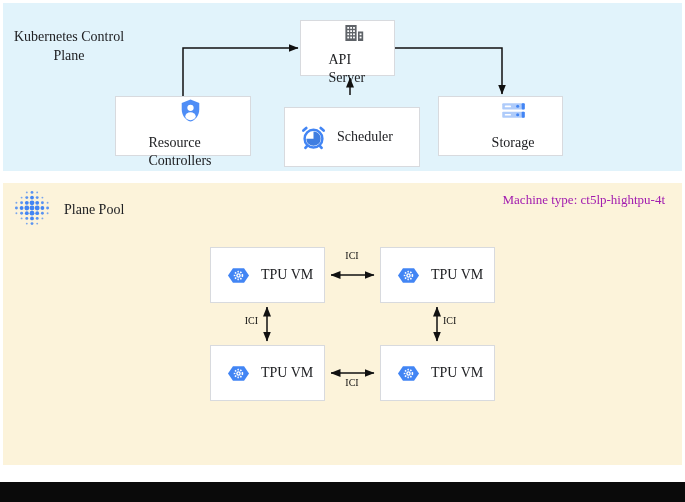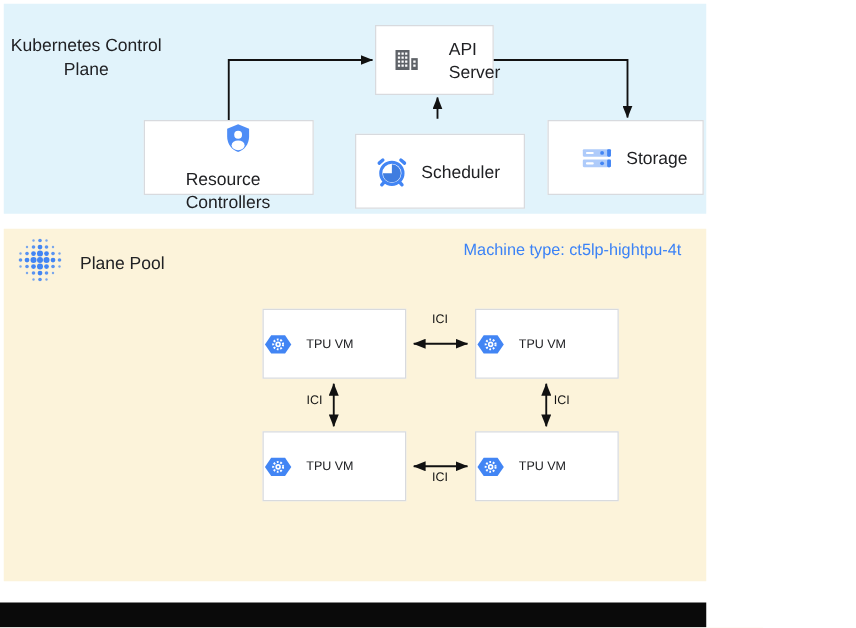--- a/index.html
+++ b/index.html
@@ -1,44 +1,44 @@
 <!DOCTYPE html>
 <html style="--control_plane_bg: #e1f3fb; --node_pool_bg: #fcf3da; --google_blue: #4285f4; --icon_gray: #5f6368; --storage_light_blue: #aecbfa; --box_border: #d8dade; --arrow: #111111;"><head>
 <meta charset="utf-8">
 <style>
   html,body{margin:0;padding:0;background:#fff;}
-  #canvas{position:relative;width:565px;height:502px;background:#fff;overflow:hidden;
-          font-family:Liberation Sans, sans-serif;color:#202124;}
+  #canvas{position:relative;width:685px;height:502px;background:#fff;overflow:hidden;
+          font-family:Liberation Serif, serif;color:#202124;}
   .panel{position:absolute;left:3px;width:679px;}
   .panel.blue{top:3px;height:168px;background:var(--control_plane_bg,#e1f3fb);}
   .panel.cream{top:183px;height:282px;background:var(--node_pool_bg,#fcf3da);}
   .blackbar{position:absolute;left:0;top:482px;width:685px;height:20px;background:#0a0a0a;}
 
   .cp-title{position:absolute;left:8px;top:27px;width:122px;text-align:center;
             font-size:14px;line-height:1.38;}
 
   .nodebox{position:absolute;background:#fff;border:1px solid var(--box_border,#d8dade);
            box-sizing:border-box;display:flex;align-items:center;font-size:14px;}
   .nodebox .icon{flex:0 0 auto;display:flex;align-items:center;}
   .lbl{line-height:1.3;}
-  #api{left:300px;top:20px;width:95px;height:56px;padding-left:12px;gap:22px;}
+  #api{left:300px;top:20px;width:95px;height:56px;padding-left:12px;gap:6px;flex-direction:column;}
   #api .lbl{width:50px;}
   #rc{left:115px;top:96px;width:136px;height:60px;padding-left:15px;gap:10px;flex-direction:column;}
   #rc .lbl{width:84px;}
   #sched{left:284px;top:107px;width:136px;height:60px;padding-left:15px;gap:10px;}
-  #storage{left:438px;top:96px;width:125px;height:60px;padding-left:25px;gap:10px;}
-
-  .tpu{width:115px;height:56px;gap:11px;font-size:10px;}
+  #storage{left:438px;top:96px;width:125px;height:60px;padding-left:25px;gap:10px;flex-direction:column;}
+
+  .tpu{width:115px;height:56px;padding-left:16px;gap:11px;font-size:14px;}
   #tpuA{left:210px;top:247px;} #tpuB{left:380px;top:247px;}
   #tpuC{left:210px;top:345px;} #tpuD{left:380px;top:345px;}
 
   .np-icon{position:absolute;left:13px;top:189px;}
   .np-title{position:absolute;left:64px;top:202px;font-size:14px;}
   .machine{position:absolute;right:20px;top:190px;text-align:right;font-size:13px;
-           line-height:20px;color:#3b82f6;}
+           line-height:20px;color:#a21caf;}
 
   .ici{position:absolute;font-size:10px;color:#121212;width:30px;text-align:center;}
   #ici-top{left:337px;top:250px;}
   #ici-bottom{left:337px;top:377px;}
   #ici-left{left:232px;top:315px;width:26px;text-align:right;}
   #ici-right{left:443px;top:315px;width:26px;text-align:left;}
 
   svg.connectors{position:absolute;left:0;top:0;pointer-events:none;}
   svg.connectors path.wire{stroke:var(--arrow,#111);stroke-width:1.5;fill:none;}
 </style>

